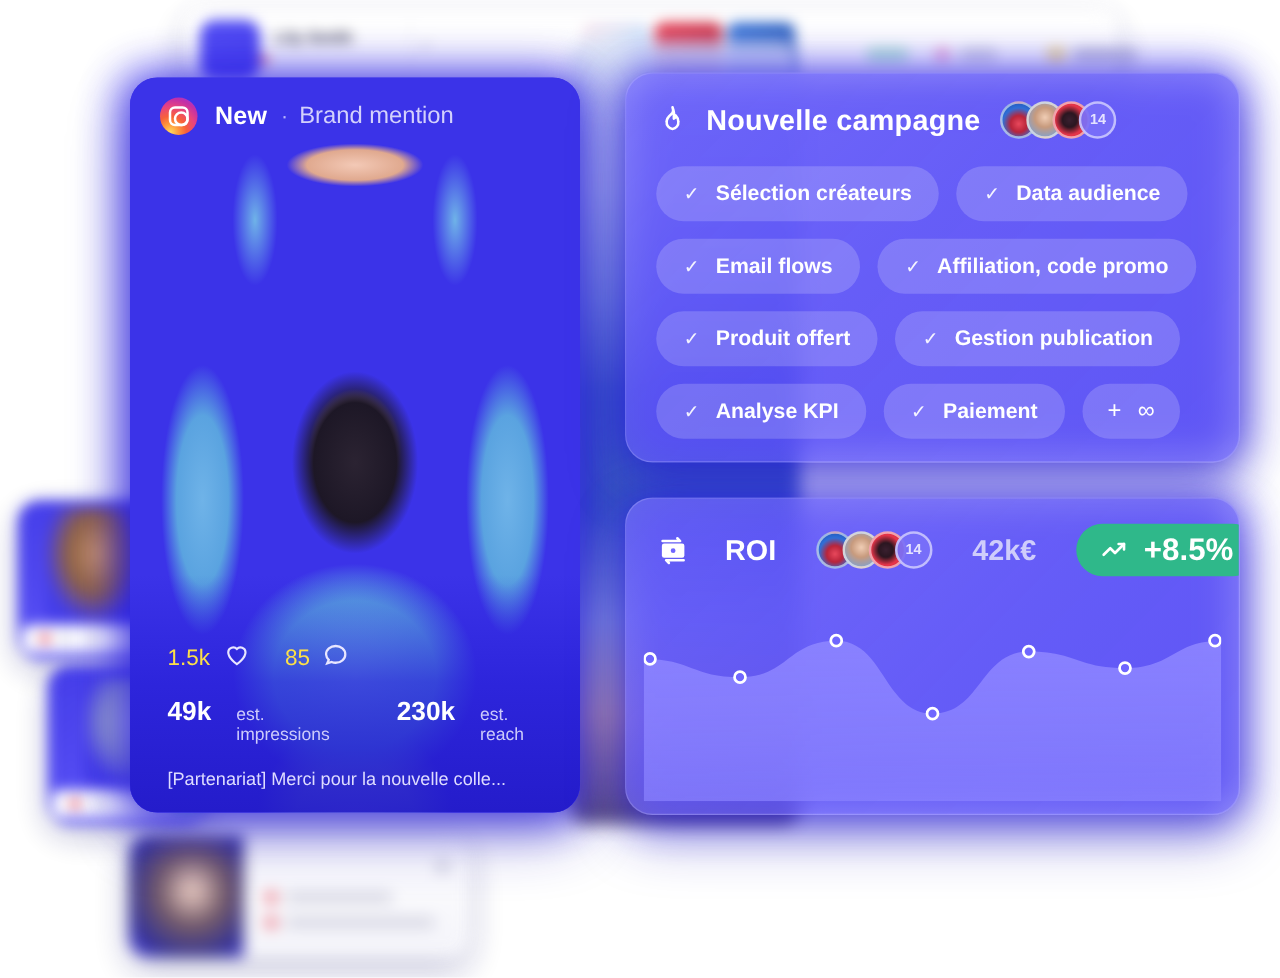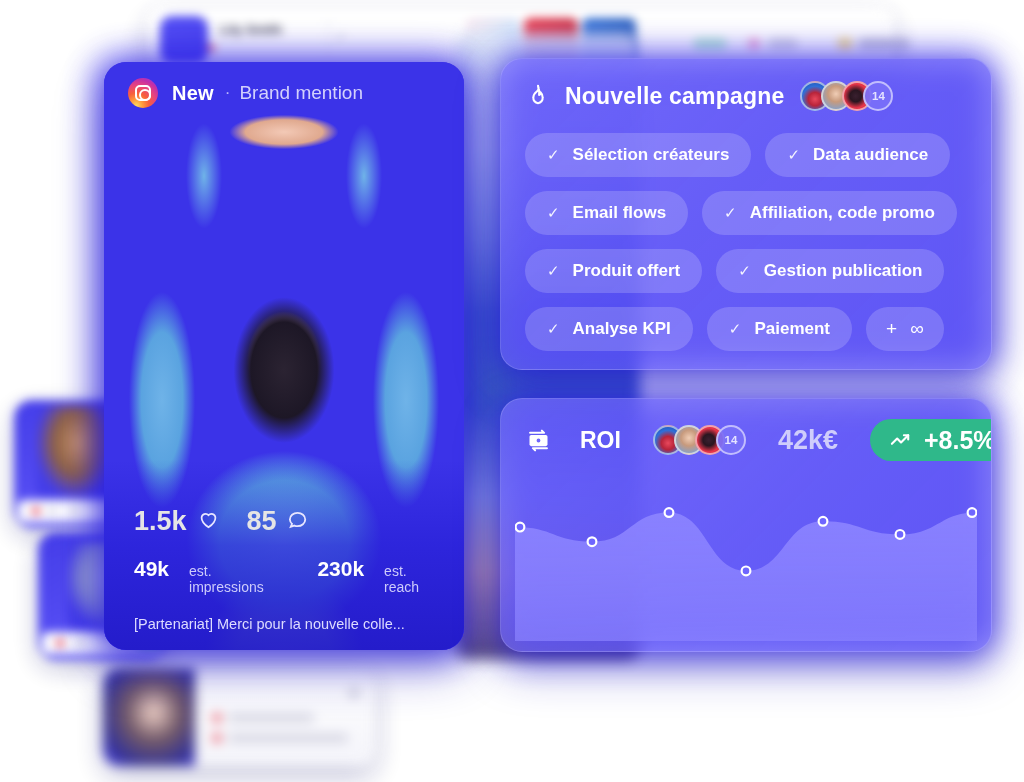--- a/index.html
+++ b/index.html
@@ -237,21 +237,21 @@
     background: linear-gradient(180deg, rgba(40,32,215,0) 0%, rgba(40,32,215,.72) 45%, rgba(34,26,200,.92) 100%);
   }
 
   .post-stats {
     position: absolute; left: 0; right: 0; bottom: 0;
     padding: 0 22px 16px 30px;
     z-index: 5;
   }
   .stat-row1 { display:flex; align-items:center; margin-bottom: 20px; }
   .stat-likes, .stat-comments {
-    color:#e5e5e5; font-size: 27px; font-weight: bold;
+    color:#fde047; font-size: 18px; font-weight: normal;
   }
   .ico-heart, .ico-comment {
     display:inline-block; margin-left: 11px; color: #e8e6ff;
   }
   .stat-comments { margin-left: 28px; }
   .stat-row2 { display:flex; align-items:baseline; margin-bottom: 20px; }
   .big-num { color:#fff; font-size: 21px; font-weight: bold; }
   .sm-label { color:#cdcbfb; font-size: 14px; margin-left: 20px; }
   .grp2 { margin-left: 30px; display:flex; align-items:baseline; }
   .post-caption { color:#dedcff; font-size: 14.5px; line-height: 1.3; }
@@ -331,21 +331,21 @@
     display:flex; align-items:center;
     padding: 20px 22px 0 24px;
     gap: 16px;
   }
   .roi-icon { width: 27px; height: 27px; flex:0 0 auto; }
   .roi-title {
     color:#fff; font-size: 23px; font-weight: bold; margin-left: 12px;
   }
   .roi-spacer { flex: 1 1 auto; }
   .roi-value {
-    color:#cfcdfb; font-size: 27px; font-weight: bold; margin-right: 16px;
+    color:#cfcdfb; font-size: 23px; font-weight: bold; margin-right: 16px;
   }
   .roi-badge {
     display:flex; align-items:center;
     background: #2fb88a;
     border-radius: 22px;
     height: 42px; padding: 0 20px;
     color:#fff; font-size: 25px; font-weight: bold;
   }
   .roi-badge .trend { margin-right: 11px; display:flex; align-items:center; }
 

